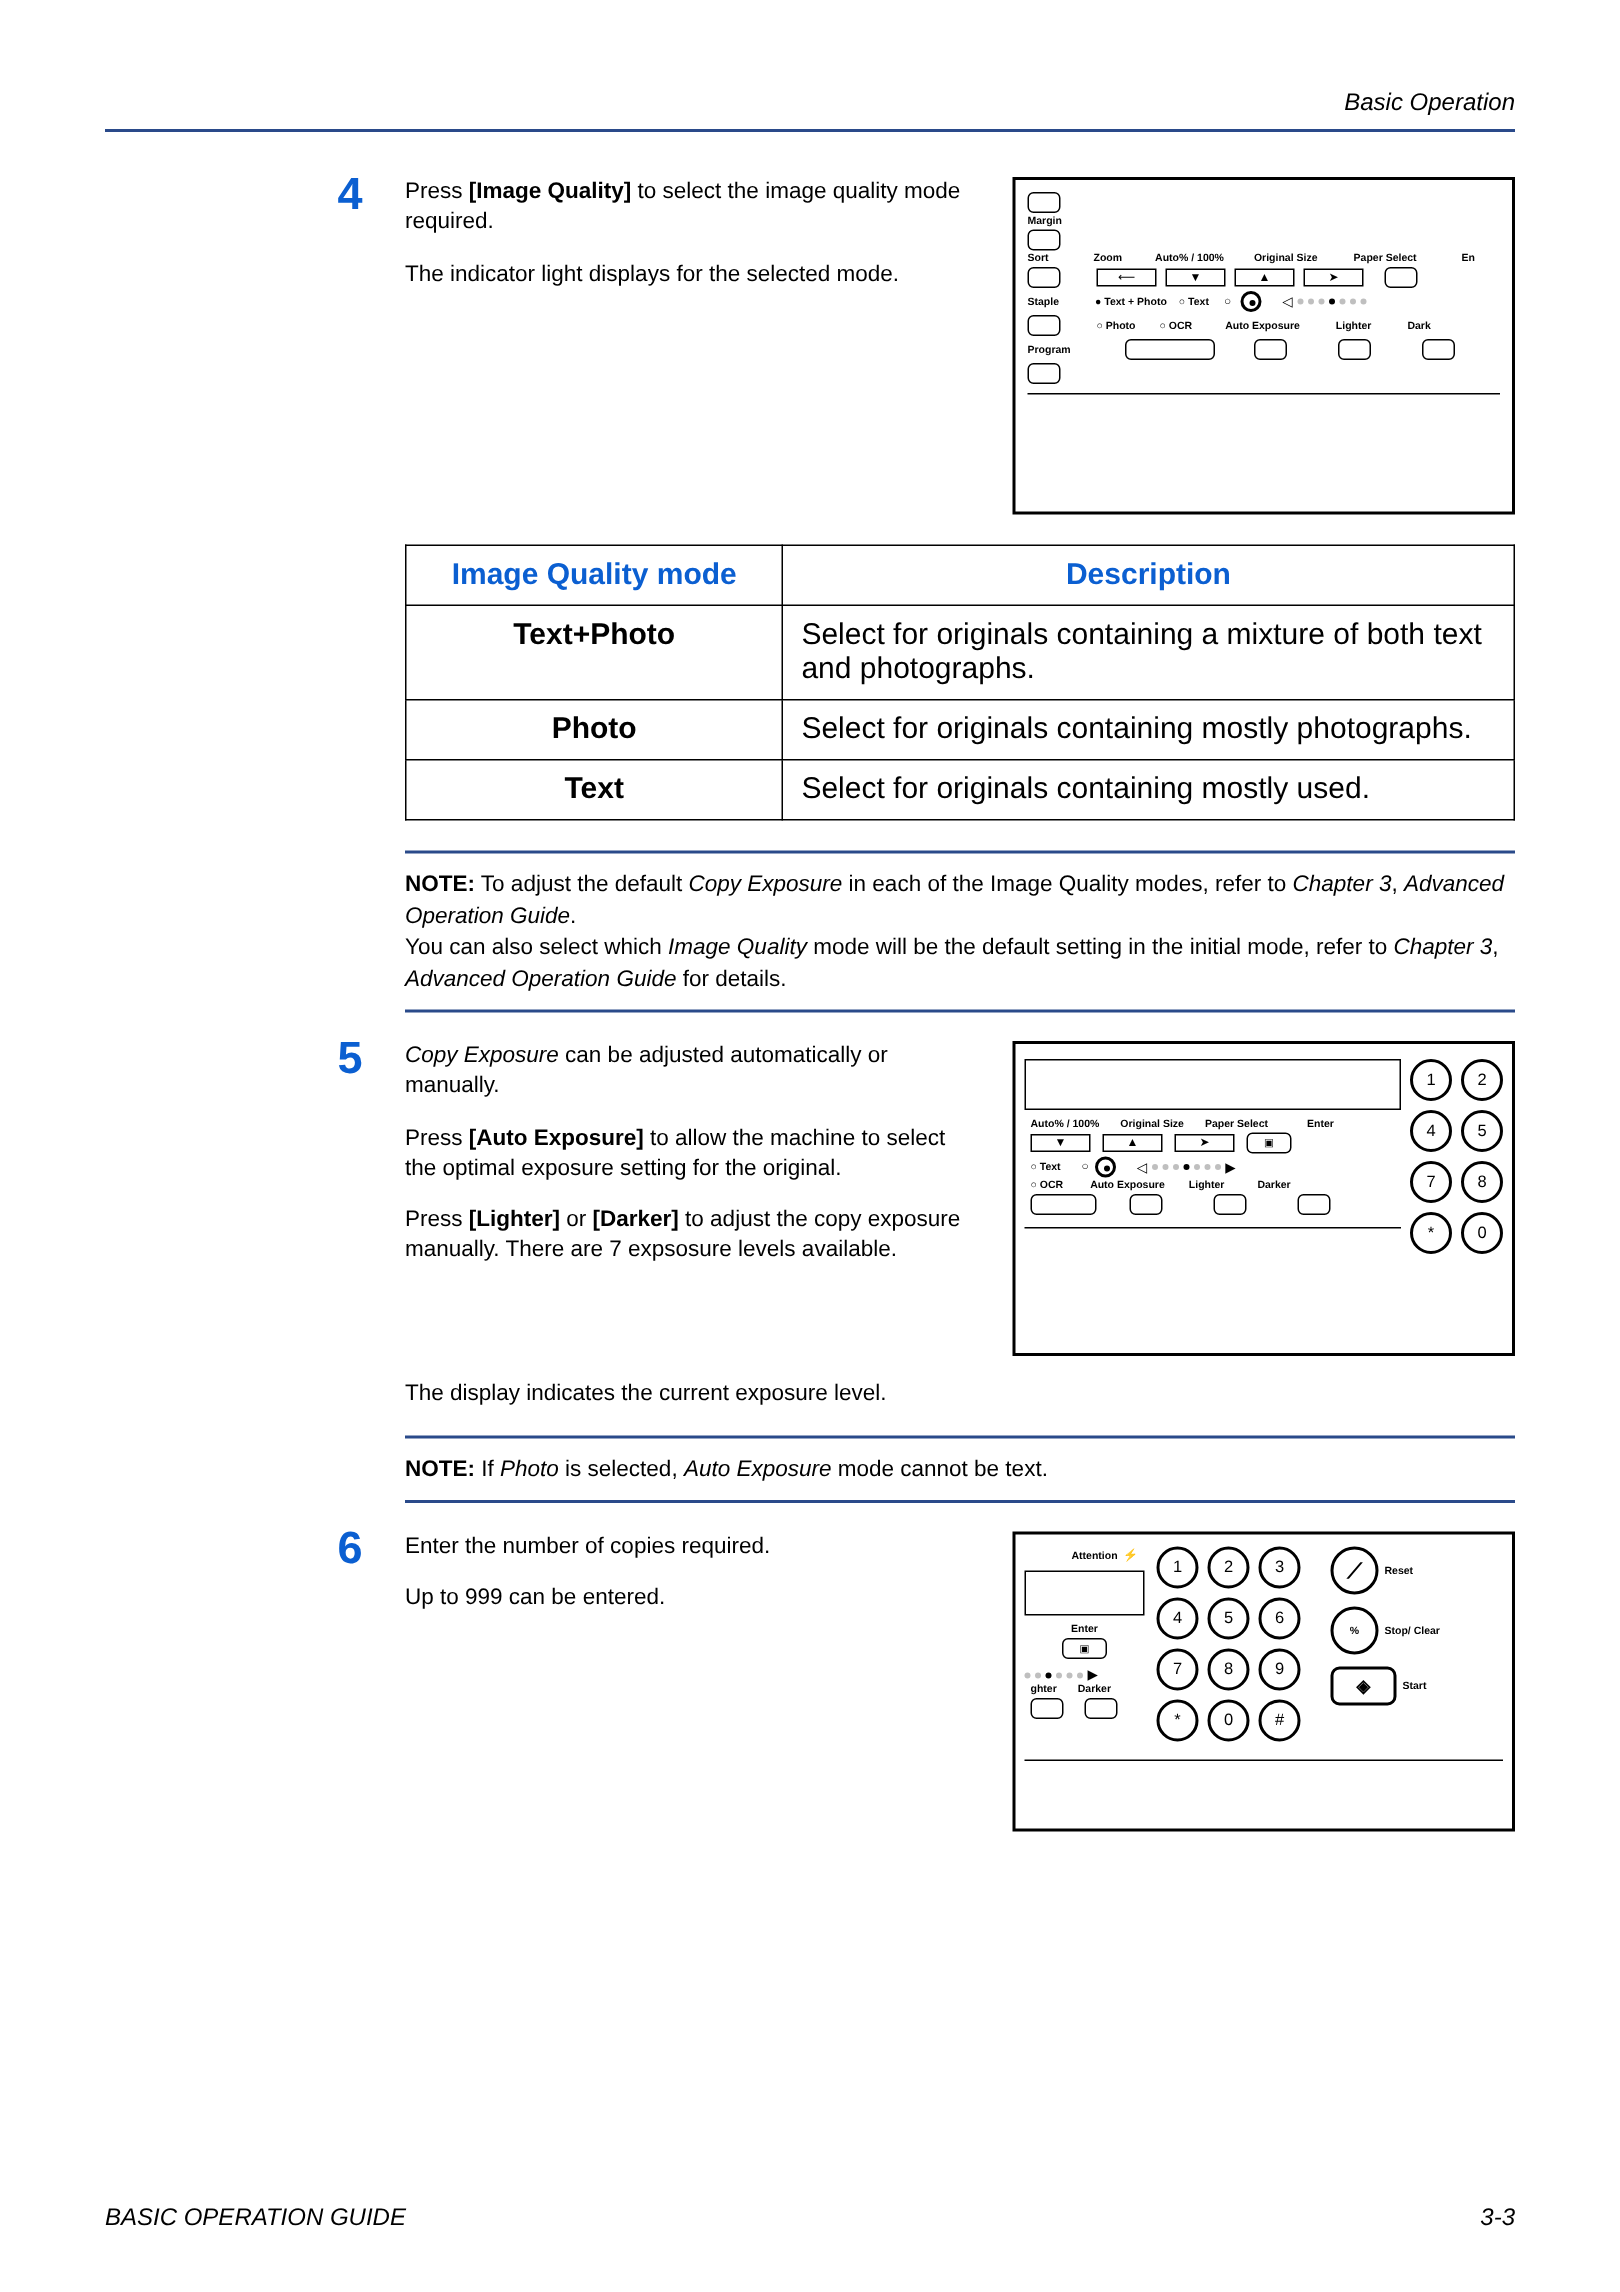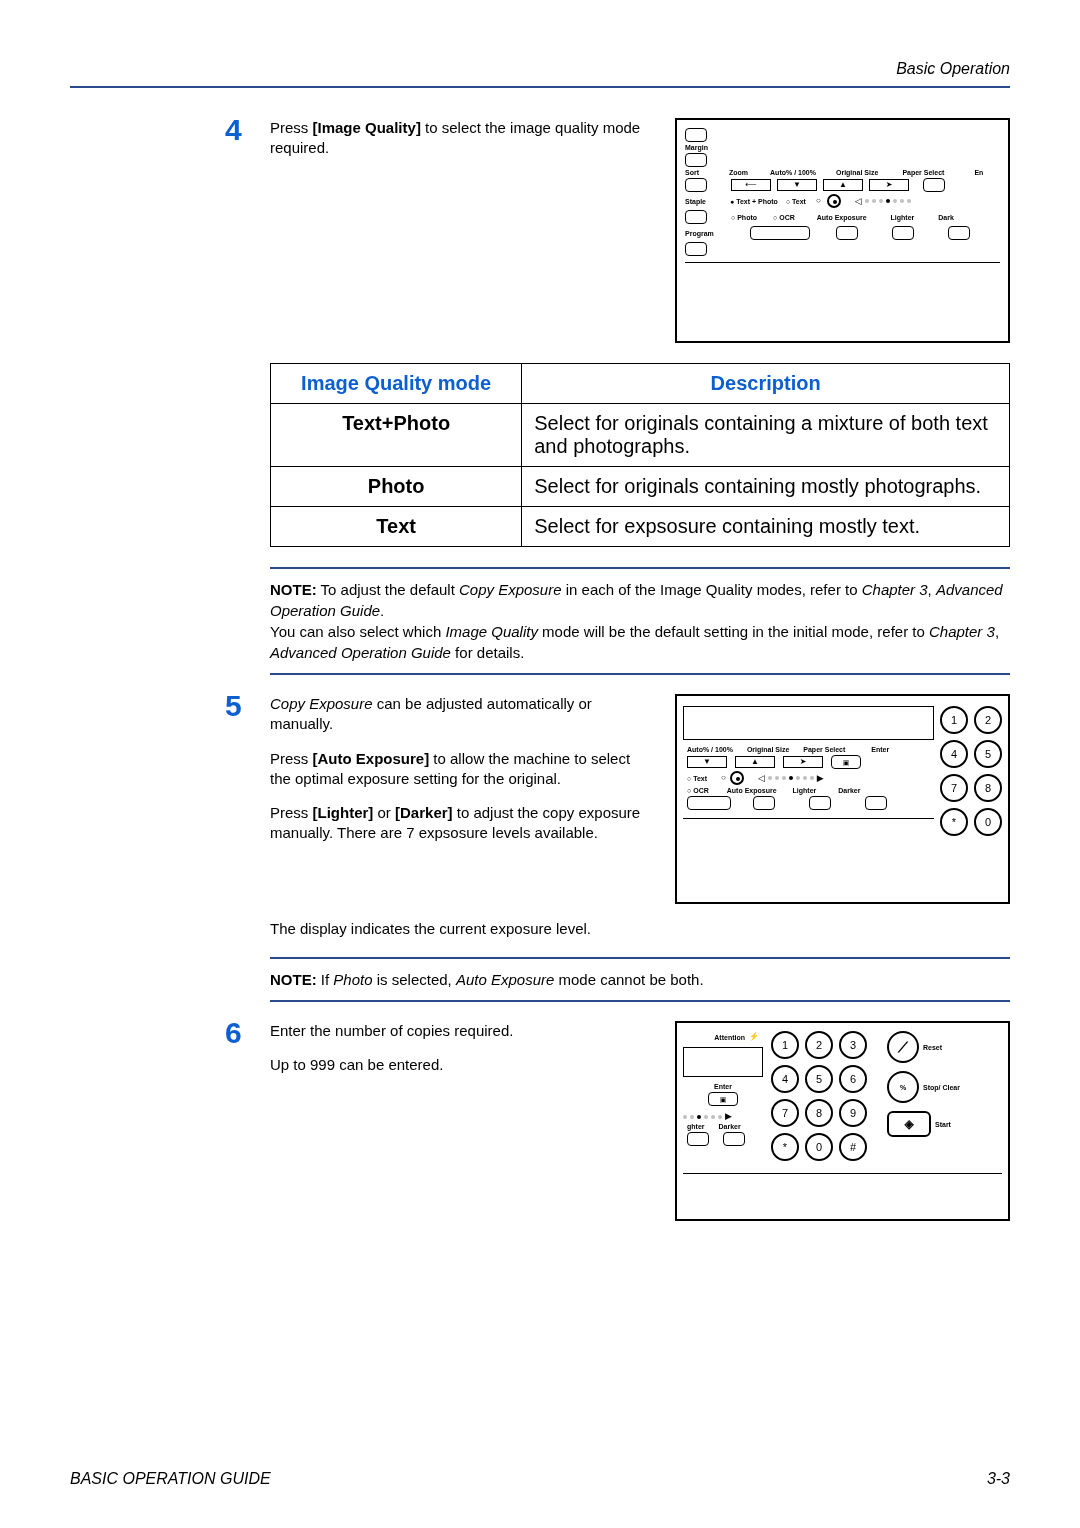--- a/index.html
+++ b/index.html
@@ -125,20 +125,21 @@
 
 <div class="content">
 
   <div class="step">
     <div class="stepnum">4</div>
     <div class="step-body">
       <div class="step-text">
         <p>
           <span>Press </span><span class="bold">[Image Quality]</span><span> to select the image quality mode required.</span>
         </p>
+        <p>The indicator light displays for the selected mode.</p>
       </div>
       <div class="panel-img panel1">
         <div style="padding:6px 4px;">
           <div class="panel-row">
               <span class="pbtn"></span>
             </div>
           <div class="panel-row">
               <span class="plabel">Margin</span>
             </div>
           <div class="panel-row">
@@ -210,21 +211,21 @@
     <tr>
       <td class="mode">Text+Photo</td>
       <td>Select for originals containing a mixture of both text and photographs.</td>
     </tr>
     <tr>
       <td class="mode">Photo</td>
       <td>Select for originals containing mostly photographs.</td>
     </tr>
     <tr>
       <td class="mode">Text</td>
-      <td>Select for expsosure containing mostly text.</td>
+      <td>Select for originals containing mostly used.</td>
     </tr>
   </tbody>
     </table>
 
   <div class="noteblock">
     <span class="note-label">NOTE:</span><span> To adjust the default </span><em>Copy Exposure</em><span> in each of the Image Quality modes, refer to </span><em>Chapter 3</em><span>, </span><em>Advanced Operation Guide</em><span>.</span><br>
     <span>You can also select which </span><em>Image Quality</em><span> mode will be the default setting in the initial mode, refer to </span><em>Chapter 3</em><span>, </span><em>Advanced Operation Guide</em><span> for details.</span>
   </div>
 
   <div class="step">
@@ -293,21 +294,21 @@
               <div class="key">0</div>
             </div>
           </div>
         </div>
       </div>
     </div>
     <p style="margin-top:16px;">The display indicates the current exposure level.</p>
   </div>
 
   <div class="noteblock">
-    <span class="note-label">NOTE:</span><span> If </span><em>Photo</em><span> is selected, </span><em>Auto Exposure</em><span> mode cannot be both.</span>
+    <span class="note-label">NOTE:</span><span> If </span><em>Photo</em><span> is selected, </span><em>Auto Exposure</em><span> mode cannot be text.</span>
   </div>
 
   <div class="step">
     <div class="stepnum">6</div>
     <div class="step-body">
       <div class="step-text">
         <p>Enter the number of copies required.</p>
         <p>Up to 999 can be entered.</p>
       </div>
       <div class="panel-img panel3">

